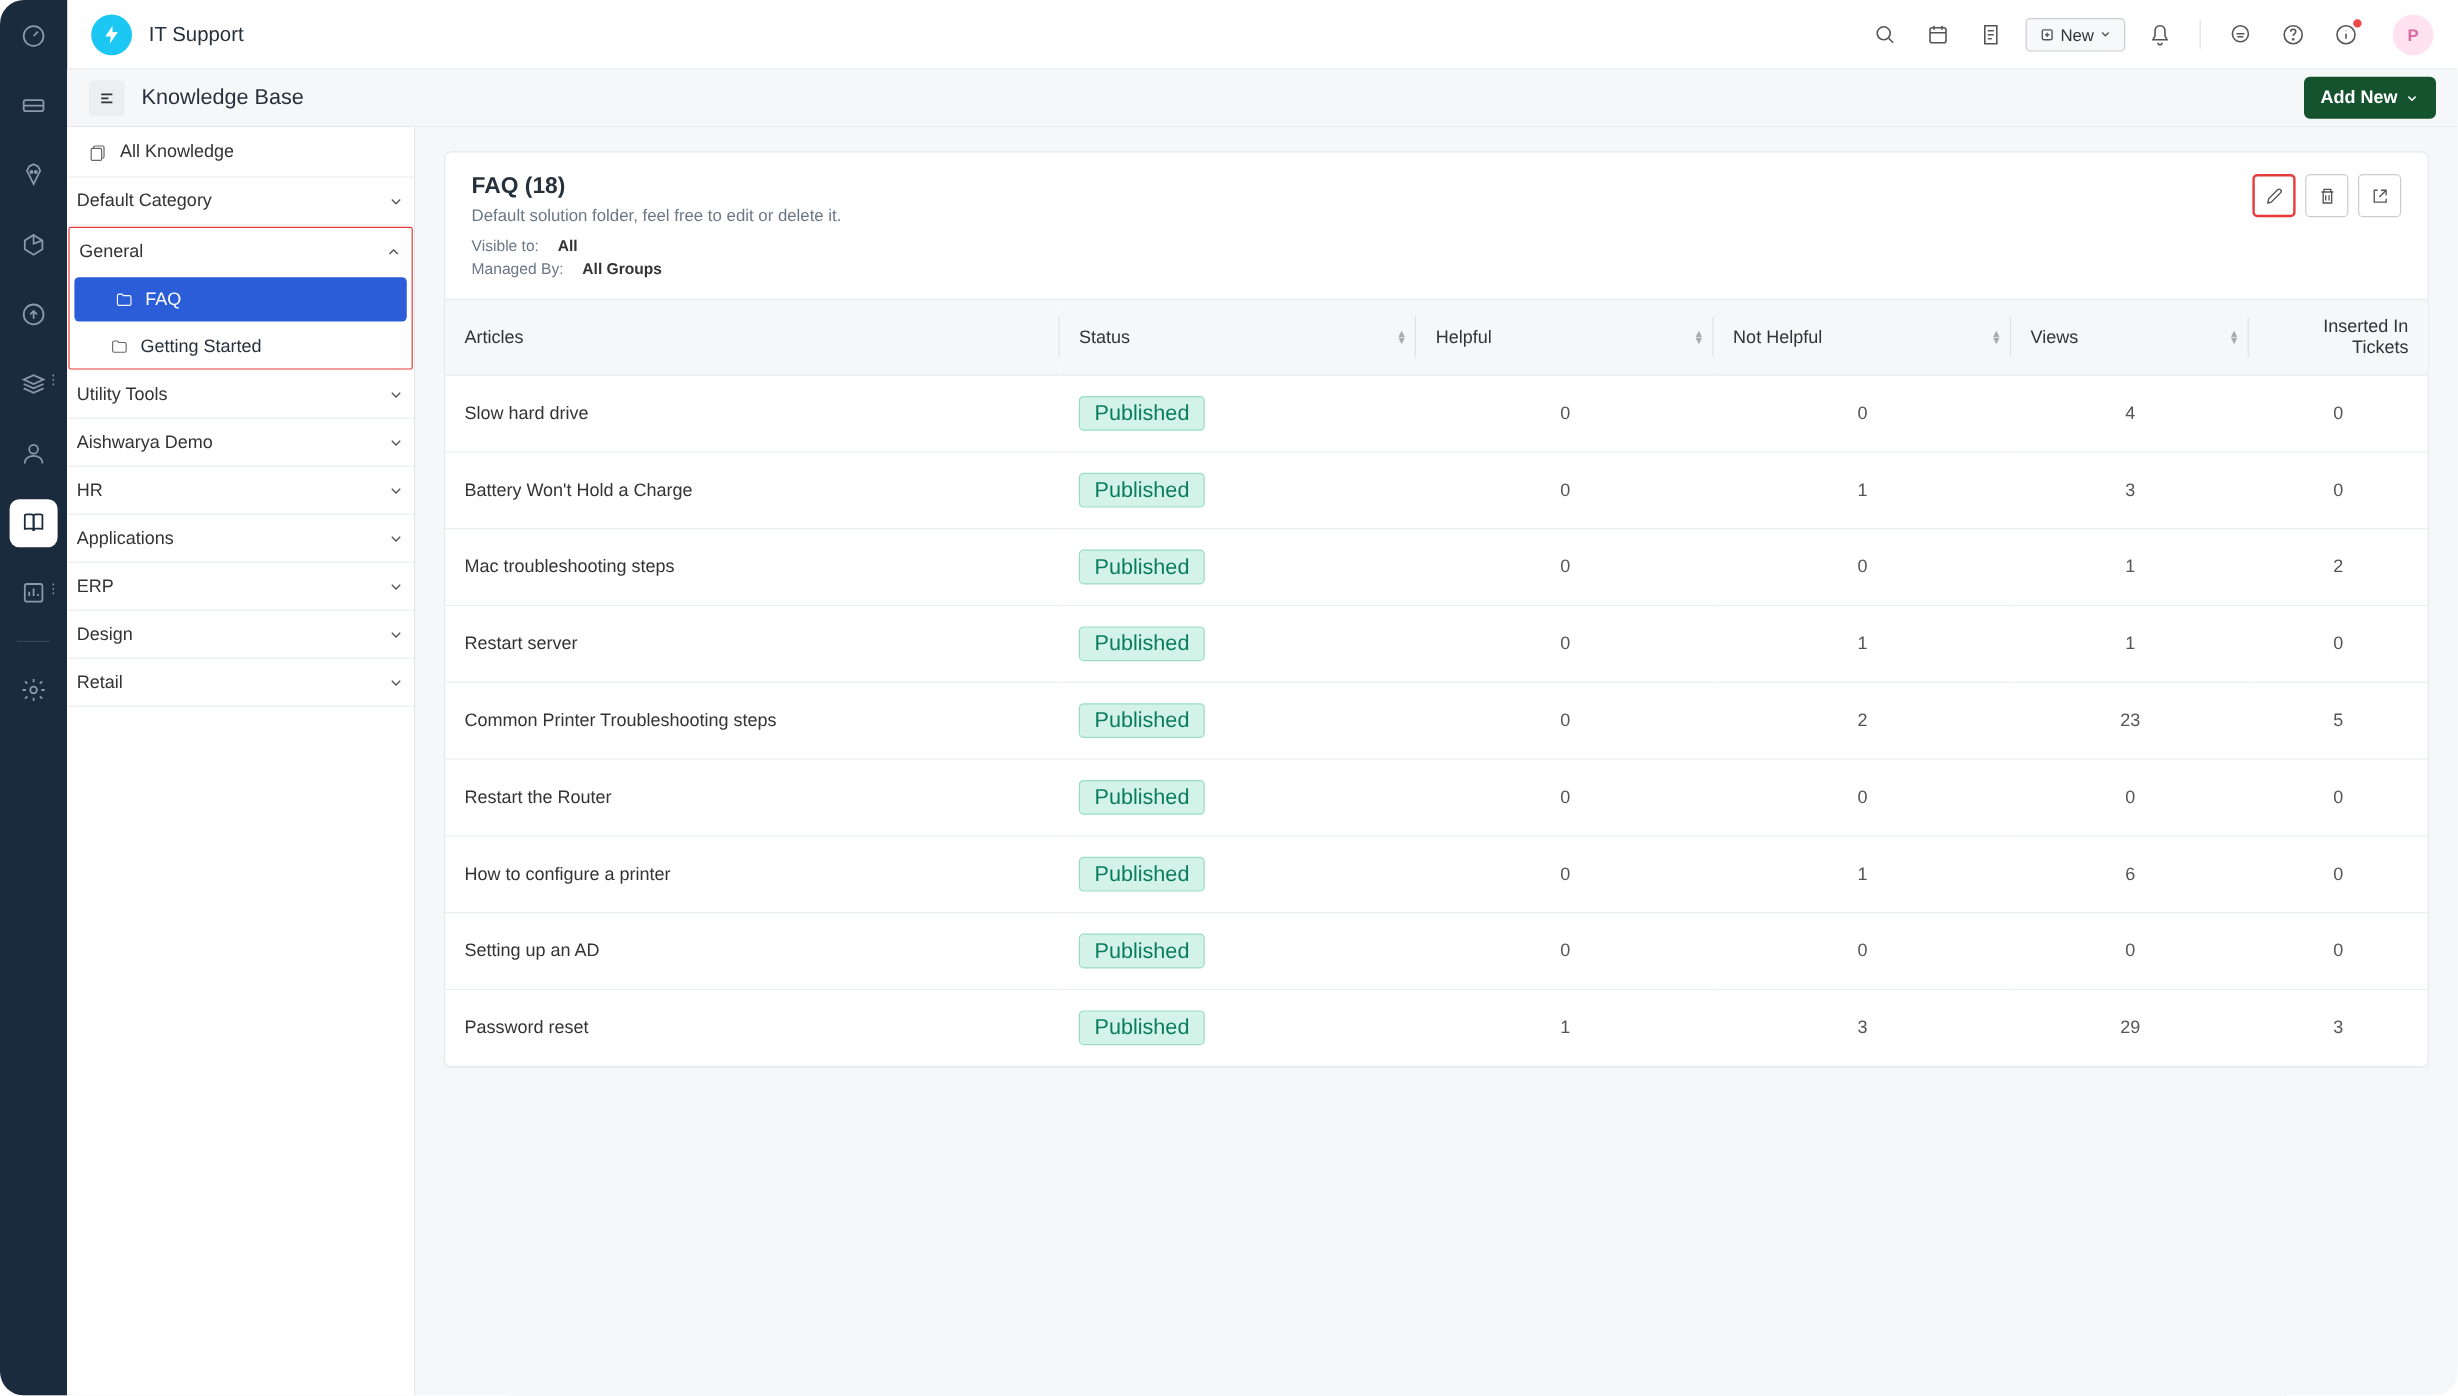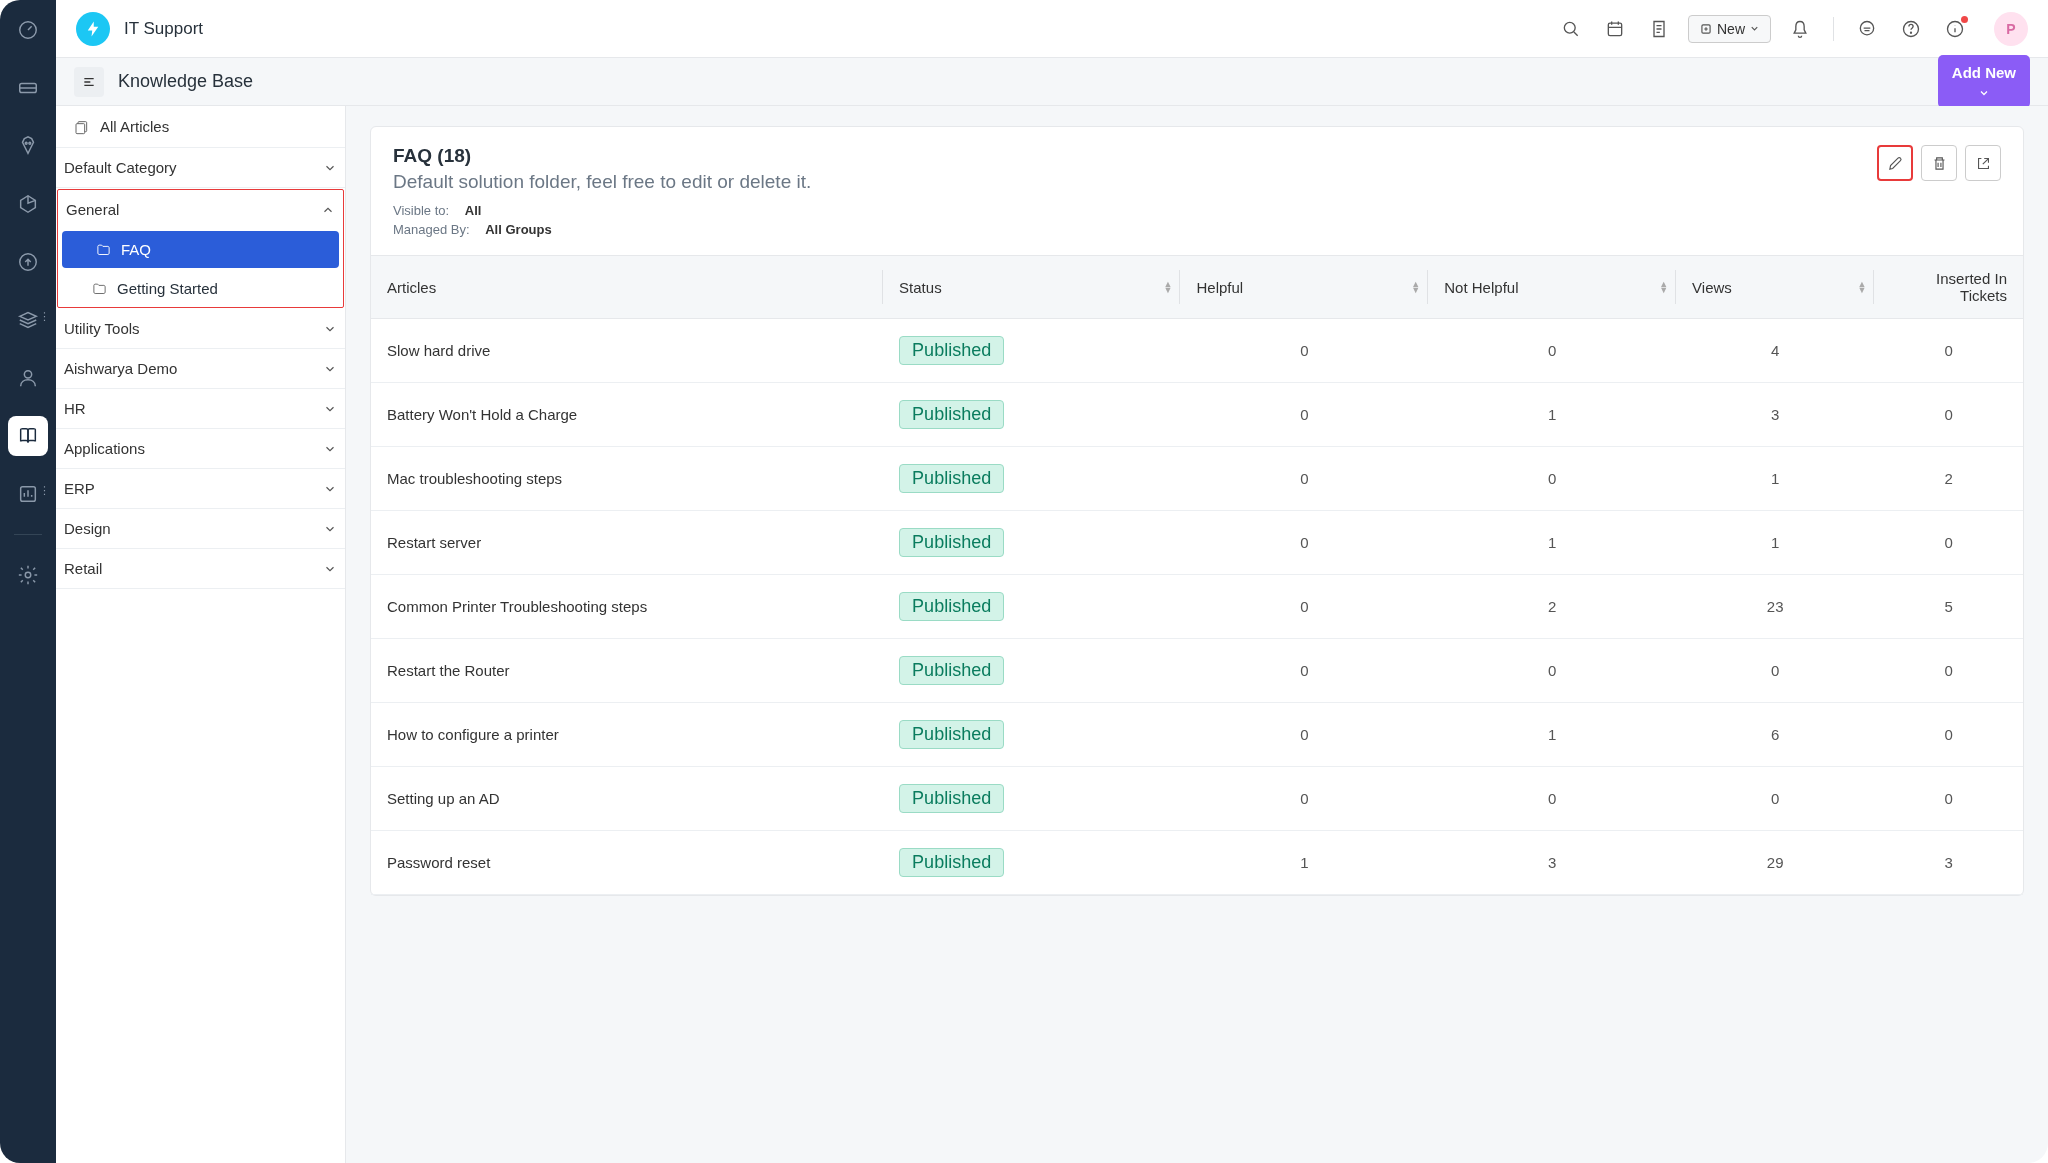--- a/index.html
+++ b/index.html
@@ -24,42 +24,42 @@
   .top-icon svg { width: 20px; height: 20px; stroke: currentColor; fill: none; stroke-width: 1.6; }
   .new-btn { display: inline-flex; align-items: center; gap: 4px; border: 1px solid #ccc; background: #f7f8f9; padding: 5px 10px; border-radius: 4px; font-size: 14px; cursor: pointer; color: #333; }
   .top-sep { width: 1px; height: 24px; background: #e0e2e5; margin: 0 4px; }
   .red-dot::after { content: ""; position: absolute; top: 2px; right: 2px; width: 7px; height: 7px; background: #f04848; border-radius: 50%; }
   .avatar { width: 34px; height: 34px; border-radius: 50%; background: #ffe1ef; color: #d96aa3; display: flex; align-items: center; justify-content: center; font-weight: 600; margin-left: 10px; }
   
   .subheader { height: 48px; background: #f5f7f9; border-bottom: 1px solid #e6e8eb; display: flex; align-items: center; padding: 0 18px; gap: 14px; }
   .subheader .menu-icon { width: 30px; height: 30px; display: flex; align-items: center; justify-content: center; background: #eceff2; border-radius: 4px; cursor: pointer; color: #333; }
   .subheader .menu-icon svg { width: 16px; height: 16px; stroke: currentColor; }
   .subheader-title { font-size: 18px; font-weight: 500; color: #27313b; }
-  .add-new-btn { margin-left: auto; background: #8b5cf6; color: #fff; border: none; padding: 9px 14px; border-radius: 5px; font-size: 15px; font-weight: 600; display: flex; align-items: center; gap: 6px; cursor: pointer; flex-direction: column; }
+  .add-new-btn { margin-left: auto; background: #14532d; color: #fff; border: none; padding: 9px 14px; border-radius: 5px; font-size: 15px; font-weight: 600; display: flex; align-items: center; gap: 6px; cursor: pointer; }
   .add-new-btn svg { width: 12px; height: 12px; stroke: #fff; fill: #fff; }
   
   .body { flex: 1; display: flex; min-height: 0; background: #f5f7f9; }
   
   .sidebar { width: 290px; background: #fff; border-right: 1px solid #e6e8eb; overflow-y: auto; flex-shrink: 0; }
   .sidebar .all-articles { display: flex; align-items: center; gap: 10px; padding: 12px 18px; font-size: 15px; color: #333; cursor: pointer; border-bottom: 1px solid #eceff2; }
   .sidebar .all-articles svg { width: 16px; height: 16px; stroke: #666; fill: none; stroke-width: 1.5; }
   .category { border-bottom: 1px solid #eceff2; }
   .category-header { display: flex; align-items: center; justify-content: space-between; padding: 11px 8px; font-size: 15px; color: #333; cursor: pointer; }
   .category-header svg { width: 14px; height: 14px; stroke: #555; fill: none; stroke-width: 2; }
   .highlight-box { border: 1.5px solid #e83a3a; border-radius: 2px; margin: 1px; }
   .folder-item { display: flex; align-items: center; gap: 10px; padding: 10px 18px 10px 34px; font-size: 15px; cursor: pointer; }
   .folder-item.active { background: #2b5dd9; color: #fff; border-radius: 4px; margin: 2px 4px; }
   .folder-item svg { width: 15px; height: 15px; stroke: currentColor; fill: none; stroke-width: 1.5; }
   
   .content { flex: 1; padding: 20px 24px; overflow-y: auto; }
   .panel { background: #fff; border: 1px solid #e6e8eb; border-radius: 6px; }
   .panel-header { padding: 18px 22px 14px; display: flex; align-items: flex-start; }
   .panel-header-left { flex: 1; }
   .panel-title { font-size: 19px; font-weight: 600; color: #27313b; margin-bottom: 4px; }
-  .panel-desc { font-size: 19px; color: #6b7785; margin-bottom: 10px; }
+  .panel-desc { font-size: 14px; color: #6b7785; margin-bottom: 10px; }
   .panel-meta { font-size: 13px; color: #6b7785; margin-bottom: 4px; }
   .panel-meta b { color: #333; font-weight: 600; margin-left: 12px; }
   .panel-actions { display: flex; gap: 8px; }
   .panel-action-btn { width: 36px; height: 36px; border: 1px solid #ccc; border-radius: 4px; display: flex; align-items: center; justify-content: center; cursor: pointer; background: #fff; color: #555; }
   .panel-action-btn.highlighted { border: 2px solid #e83a3a; }
   .panel-action-btn svg { width: 17px; height: 17px; stroke: currentColor; fill: none; stroke-width: 1.6; }
   
   table { width: 100%; border-collapse: collapse; }
   thead th { background: #f5f7f9; text-align: left; font-size: 15px; font-weight: 500; color: #333; padding: 14px 16px; border-top: 1px solid #e6e8eb; border-bottom: 1px solid #e6e8eb; position: relative; }
   thead th.right { text-align: right; }
@@ -225,21 +225,21 @@
     </div>
 
     <div class="body">
 
       <aside class="sidebar">
         <div class="all-articles">
           <svg viewBox="0 0 24 24">
               <rect x="6" y="4" width="13" height="15" rx="1.5"></rect>
               <rect x="3" y="7" width="13" height="15" rx="1.5" fill="#fff"></rect>
             </svg>
-          <span>All Articles</span>
+          <span>All Knowledge</span>
         </div>
 
         <div class="category">
           <div class="category-header">
             <span>Default Category</span>
             <svg viewBox="0 0 24 24">
                 <path d="M6 9 L12 15 L18 9"></path>
               </svg>
           </div>
         </div>

